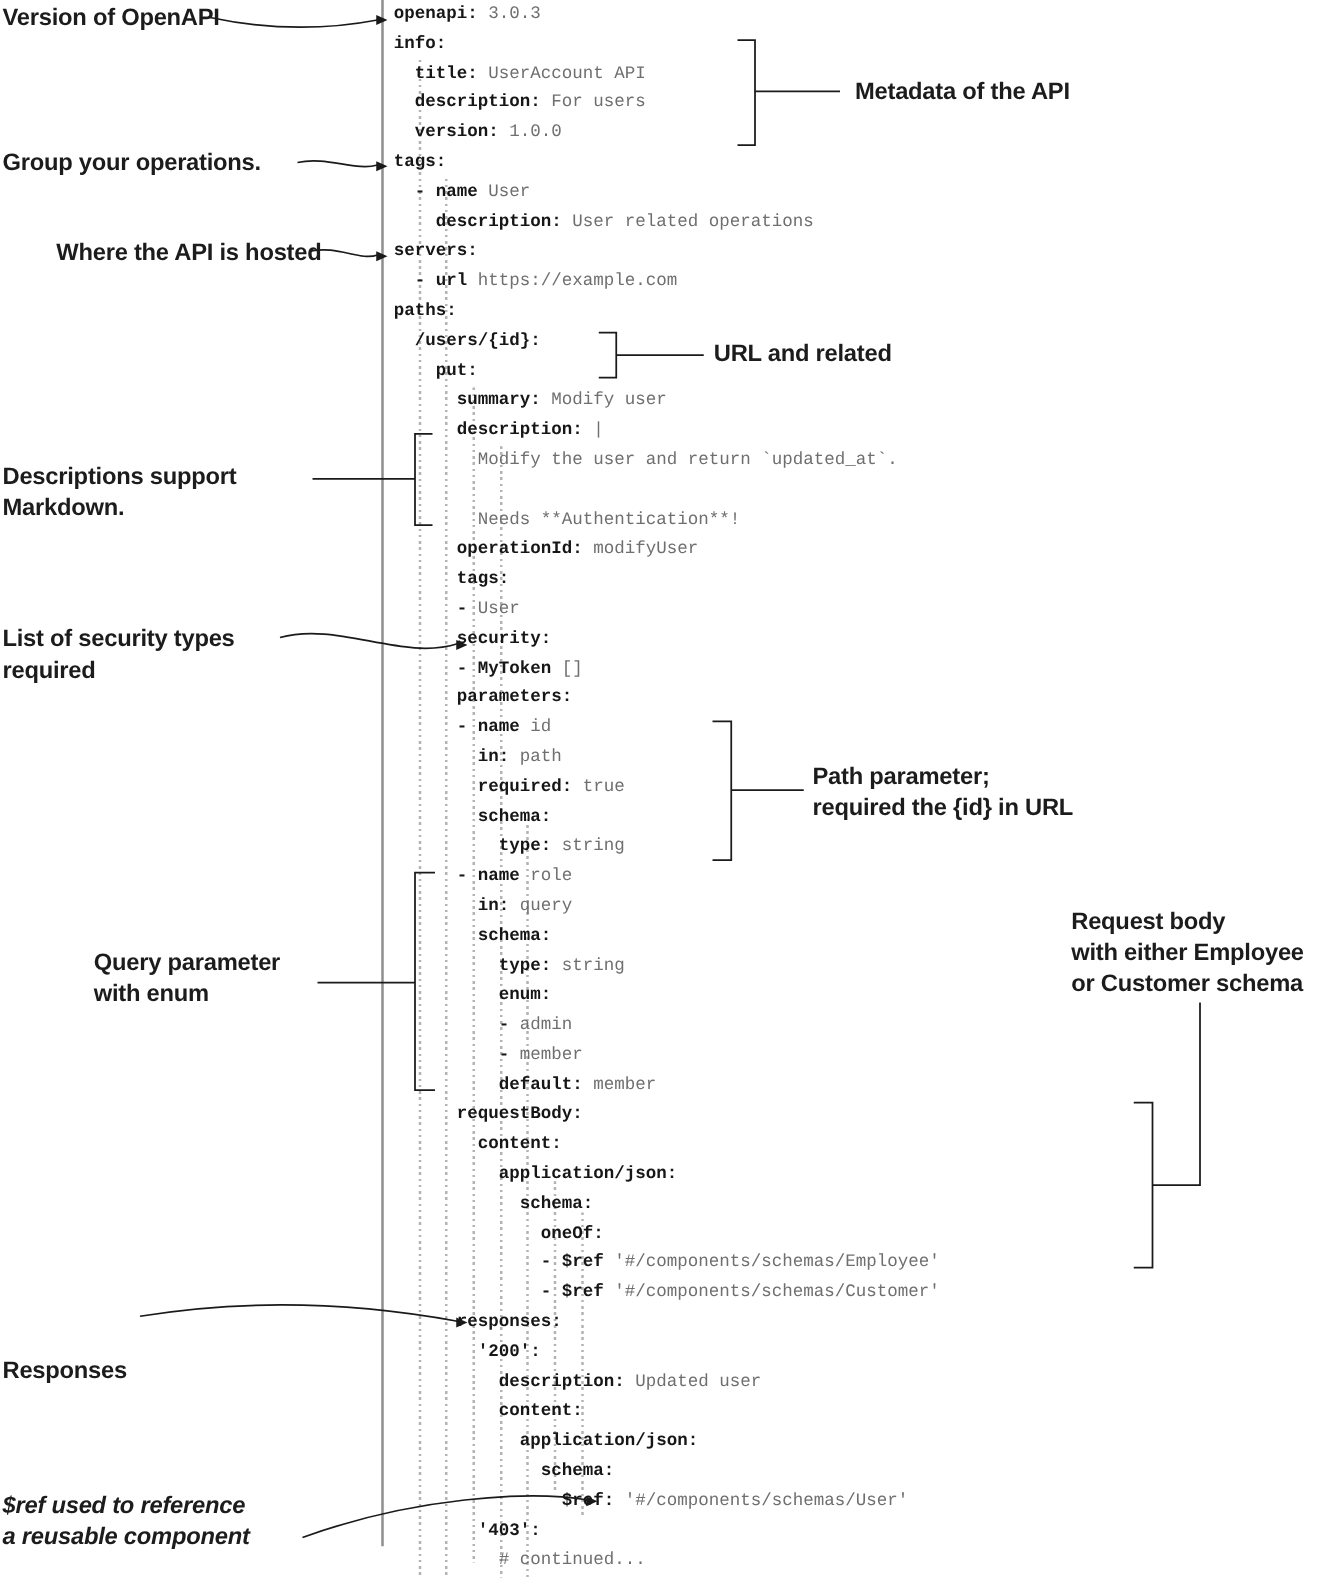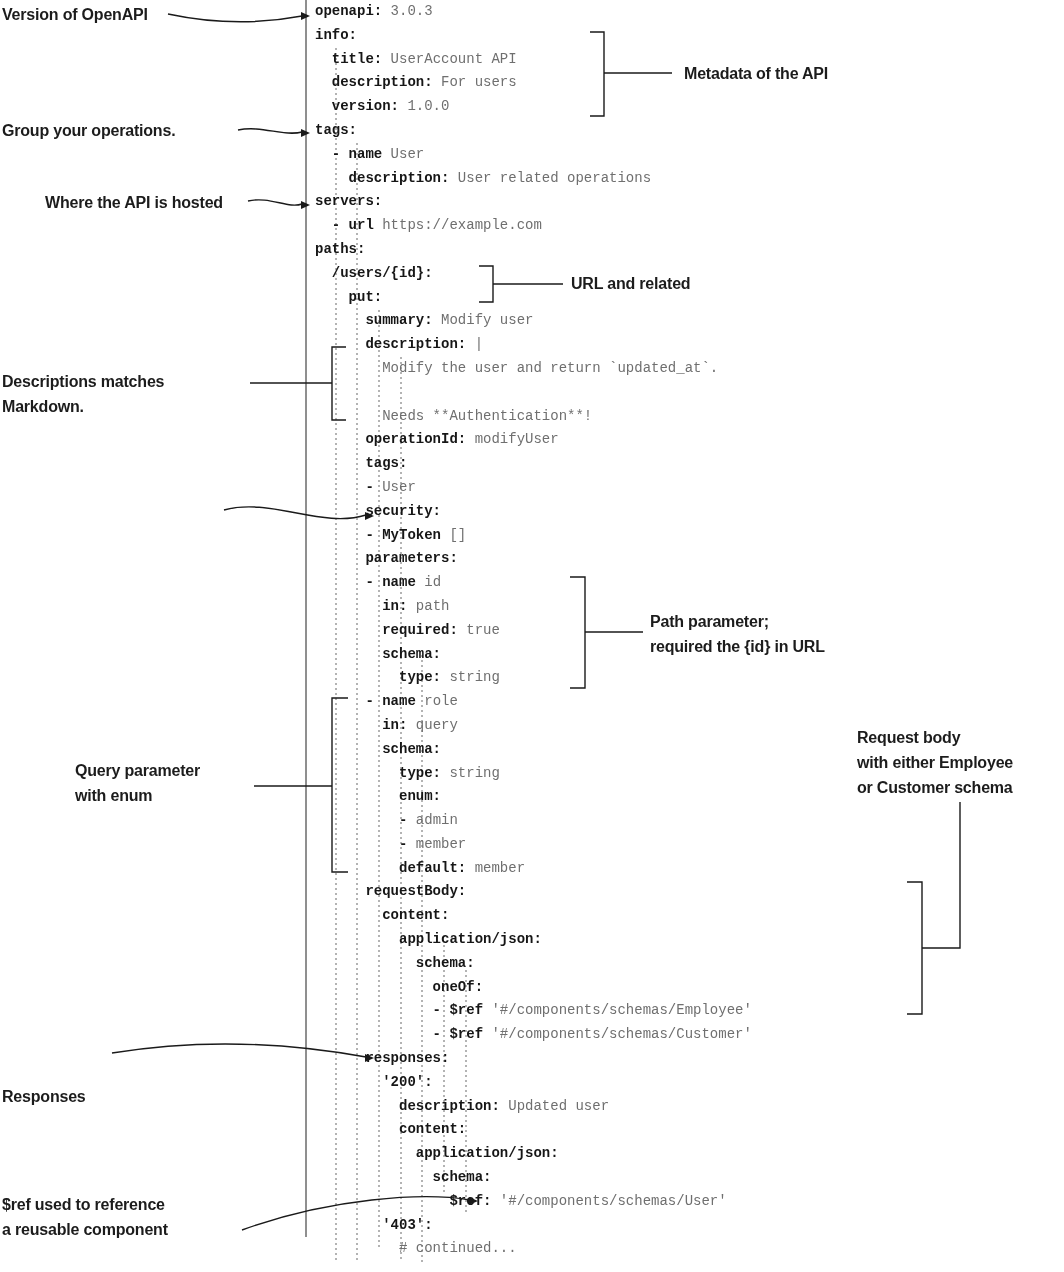--- a/index.html
+++ b/index.html
@@ -11,21 +11,21 @@
   .guide{position:absolute;width:2px;
          background:repeating-linear-gradient(to bottom,#b3b3b3 0 2px,transparent 2px 5px);}
   
   .code{position:absolute;left:315px;top:0;margin:0;
         font-family:"Liberation Mono","DejaVu Sans Mono",monospace;
         font-size:14px;line-height:23.8px;white-space:pre;}
   .code .cl{height:23.8px;}
   .code .k{font-weight:700;color:#161616;}
   .code .v{font-weight:400;color:#6f6f6f;}
   
-  .lbl{position:absolute;font-weight:700;font-size:16px;line-height:25px;
+  .lbl{position:absolute;font-weight:700;font-size:19px;line-height:25px;
        color:#1c1c1c;letter-spacing:-0.2px;white-space:nowrap;}
   .lbl .ln{display:block;}
   
   .overlay{position:absolute;left:0;top:0;pointer-events:none;}
   .overlay path{fill:none;stroke:#1a1a1a;stroke-width:1.4;}
   .overlay polygon{fill:#1a1a1a;stroke:none;}
 </style>
 </head>
 <body>
 
@@ -89,37 +89,41 @@
   <div class="lbl" style="left:2px;top:118px;">
     <span class="ln">Group your operations.</span>
   </div>
   <div class="lbl" style="left:2px;top:190px;margin-left:43px;">
     <span class="ln">Where the API is hosted</span>
   </div>
   <div class="lbl" style="left:571px;top:271px;">
     <span class="ln">URL and related</span>
   </div>
   <div class="lbl" style="left:2px;top:369px;">
-    <span class="ln">Descriptions matches</span>
+    <span class="ln">Descriptions support</span>
     <span class="ln">Markdown.</span>
+  </div>
+  <div class="lbl" style="left:2px;top:499px;">
+    <span class="ln">List of security types</span>
+    <span class="ln">required</span>
   </div>
   <div class="lbl" style="left:650px;top:609px;">
     <span class="ln">Path parameter;</span>
     <span class="ln">required the {id} in URL</span>
   </div>
   <div class="lbl" style="left:75px;top:758px;">
     <span class="ln">Query parameter</span>
     <span class="ln">with enum</span>
   </div>
   <div class="lbl" style="left:857px;top:725px;">
     <span class="ln">Request body</span>
     <span class="ln">with either Employee</span>
     <span class="ln">or Customer schema</span>
   </div>
   <div class="lbl" style="left:2px;top:1084px;">
     <span class="ln">Responses</span>
   </div>
-  <div class="lbl" style="left:2px;top:1192px;">
+  <div class="lbl" style="left:2px;top:1192px;font-style:italic;">
     <span class="ln">$ref used to reference</span>
     <span class="ln">a reusable component</span>
   </div>
 
 </div>
 
 </body></html>

